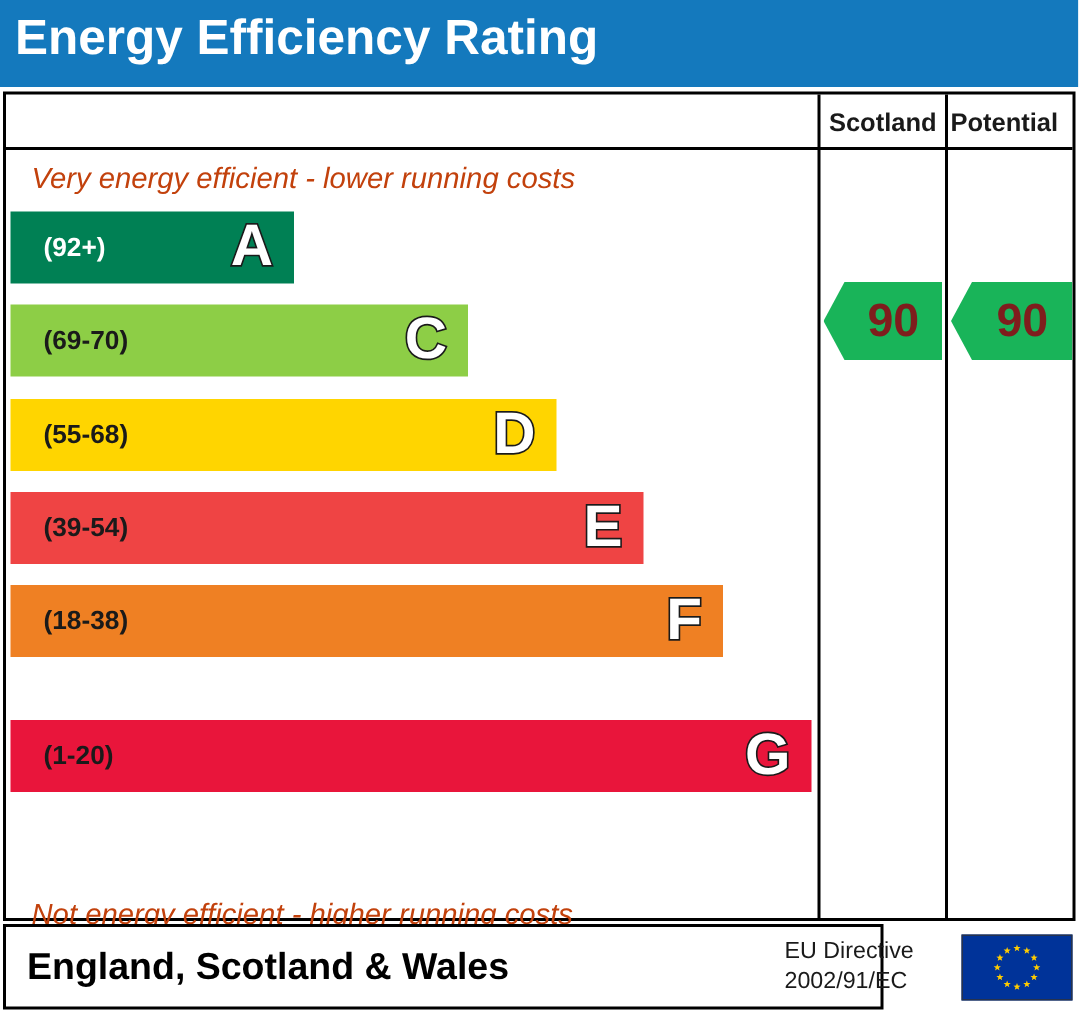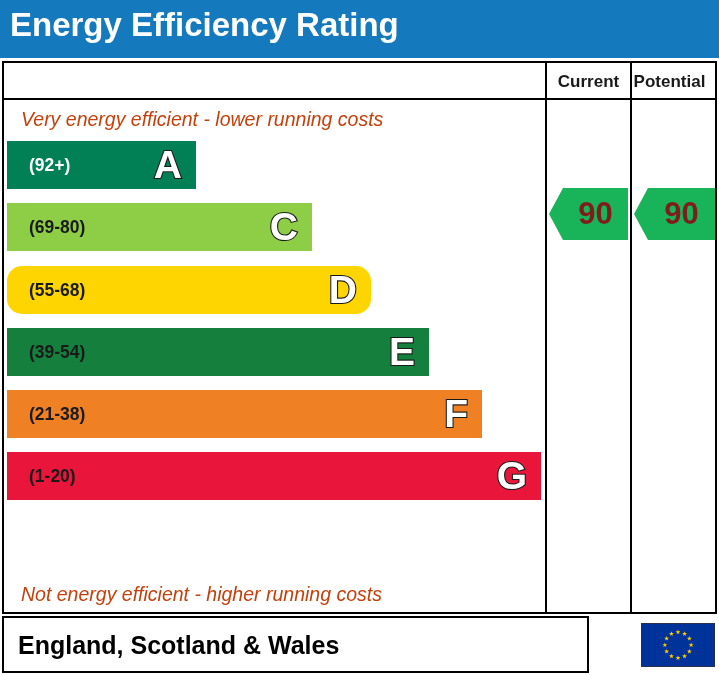--- a/index.html
+++ b/index.html
@@ -94,21 +94,21 @@
     height: 39px;
     line-height: 39px;
     font-size: 19.5px;
     font-style: italic;
     color: #c2410c;
     padding-left: 17px;
     box-sizing: border-box;
     white-space: nowrap;
   }
   .caption.top    { top: 37px; }
-  .caption.bottom { top: 512px; }
+  .caption.bottom { top: 528px; }
 
   
   .bars {
     position: absolute;
     left: 0;
     top: 76px;
     width: 541px;
     height: 436px;
   }
   .bar-row {
@@ -219,86 +219,90 @@
   <div class="banner" style="background: rgb(20, 121, 189);">
     <div class="banner-title">Energy Efficiency Rating</div>
   </div>
 
   <div class="chart-table">
 
     <div class="col-div c1"></div>
     <div class="col-div c2"></div>
 
     <div class="head-row">
-      <div class="head-cell current">Current</div>
+      <div class="head-cell current">Scotland</div>
       <div class="head-cell potential">Potential</div>
     </div>
 
     <div class="caption top">Very energy efficient - lower running costs</div>
 
     <div class="bars">
 
       <div class="bar-row">
         <div class="bar" style="background:#008054; width:189px;">
           <span class="bar-range light">(92+)</span>
           <span class="bar-letter">A</span>
         </div>
       </div>
 
 
       <div class="bar-row">
         <div class="bar" style="background:#8dce46; width:305px;">
-          <span class="bar-range">(69-80)</span>
+          <span class="bar-range">(69-70)</span>
           <span class="bar-letter">C</span>
         </div>
       </div>
 
       <div class="bar-row">
-        <div class="bar" style="background:#ffd500; width:364px;border-radius:15px;">
+        <div class="bar" style="background:#ffd500; width:364px;">
           <span class="bar-range">(55-68)</span>
           <span class="bar-letter">D</span>
         </div>
       </div>
 
       <div class="bar-row">
-        <div class="bar" style="background:#15803d; width:422px;">
+        <div class="bar" style="background:#ef4444; width:422px;">
           <span class="bar-range">(39-54)</span>
           <span class="bar-letter">E</span>
         </div>
       </div>
 
       <div class="bar-row">
         <div class="bar" style="background:#ef8023; width:475px;">
-          <span class="bar-range">(21-38)</span>
+          <span class="bar-range">(18-38)</span>
           <span class="bar-letter">F</span>
         </div>
       </div>
 
       <div class="bar-row">
-        <div class="bar" style="background:#e9153b; width:534px;">
+        <div class="bar" style="background:#e9153b; width:534px;margin-top:28px;">
           <span class="bar-range">(1-20)</span>
           <span class="bar-letter">G</span>
         </div>
       </div>
 
     </div>
 
     <div class="caption bottom">Not energy efficient - higher running costs</div>
 
     <div class="rating-arrow current" style="top: 125px; background: rgb(25, 180, 89);">
       <span class="val">90</span>
     </div>
     <div class="rating-arrow potential" style="top: 125px; background: rgb(25, 180, 89);">
       <span class="val">90</span>
     </div>
 
   </div>
 
   <div class="footer">
     <div class="footer-region">England, Scotland &amp; Wales</div>
+    <div class="footer-directive">
+      <div>EU Directive</div>
+      <div>2002/91/EC</div>
+    </div>
     <div class="eu-flag">
       <svg width="100%" height="100%" viewBox="0 0 74 44" preserveAspectRatio="none" aria-hidden="true">
         <rect x="0" y="0" width="74" height="44" fill="#003399"></rect>
         <g id="eu-stars" fill="#ffcc00">
             <polygon points="37.00,5.90 37.64,7.62 39.47,7.70 38.04,8.84 38.53,10.60 37.00,9.59 35.47,10.60 35.96,8.84 34.53,7.70 36.36,7.62"></polygon>
             <polygon points="43.75,7.71 44.39,9.43 46.22,9.51 44.79,10.65 45.28,12.41 43.75,11.40 42.22,12.41 42.71,10.65 41.28,9.51 43.11,9.43"></polygon>
             <polygon points="48.69,12.65 49.33,14.37 51.16,14.45 49.73,15.59 50.22,17.35 48.69,16.34 47.16,17.35 47.65,15.59 46.22,14.45 48.05,14.37"></polygon>
             <polygon points="50.50,19.40 51.14,21.12 52.97,21.20 51.54,22.34 52.03,24.10 50.50,23.09 48.97,24.10 49.46,22.34 48.03,21.20 49.86,21.12"></polygon>
             <polygon points="48.69,26.15 49.33,27.87 51.16,27.95 49.73,29.09 50.22,30.85 48.69,29.84 47.16,30.85 47.65,29.09 46.22,27.95 48.05,27.87"></polygon>
             <polygon points="43.75,31.09 44.39,32.81 46.22,32.89 44.79,34.03 45.28,35.79 43.75,34.78 42.22,35.79 42.71,34.03 41.28,32.89 43.11,32.81"></polygon>

